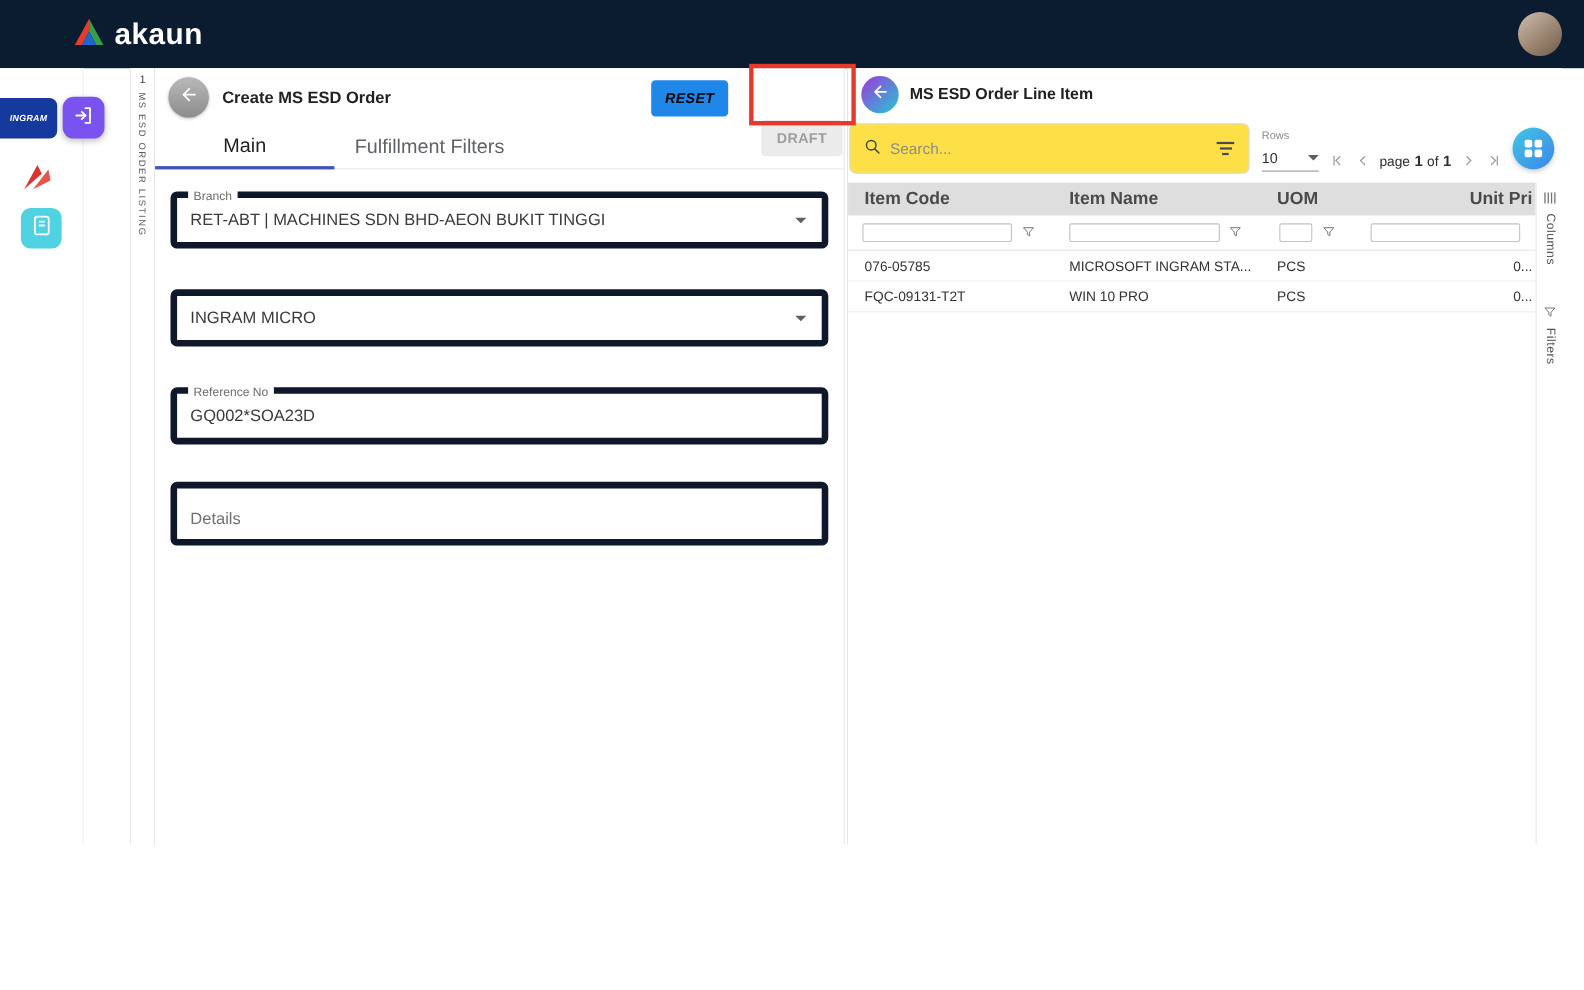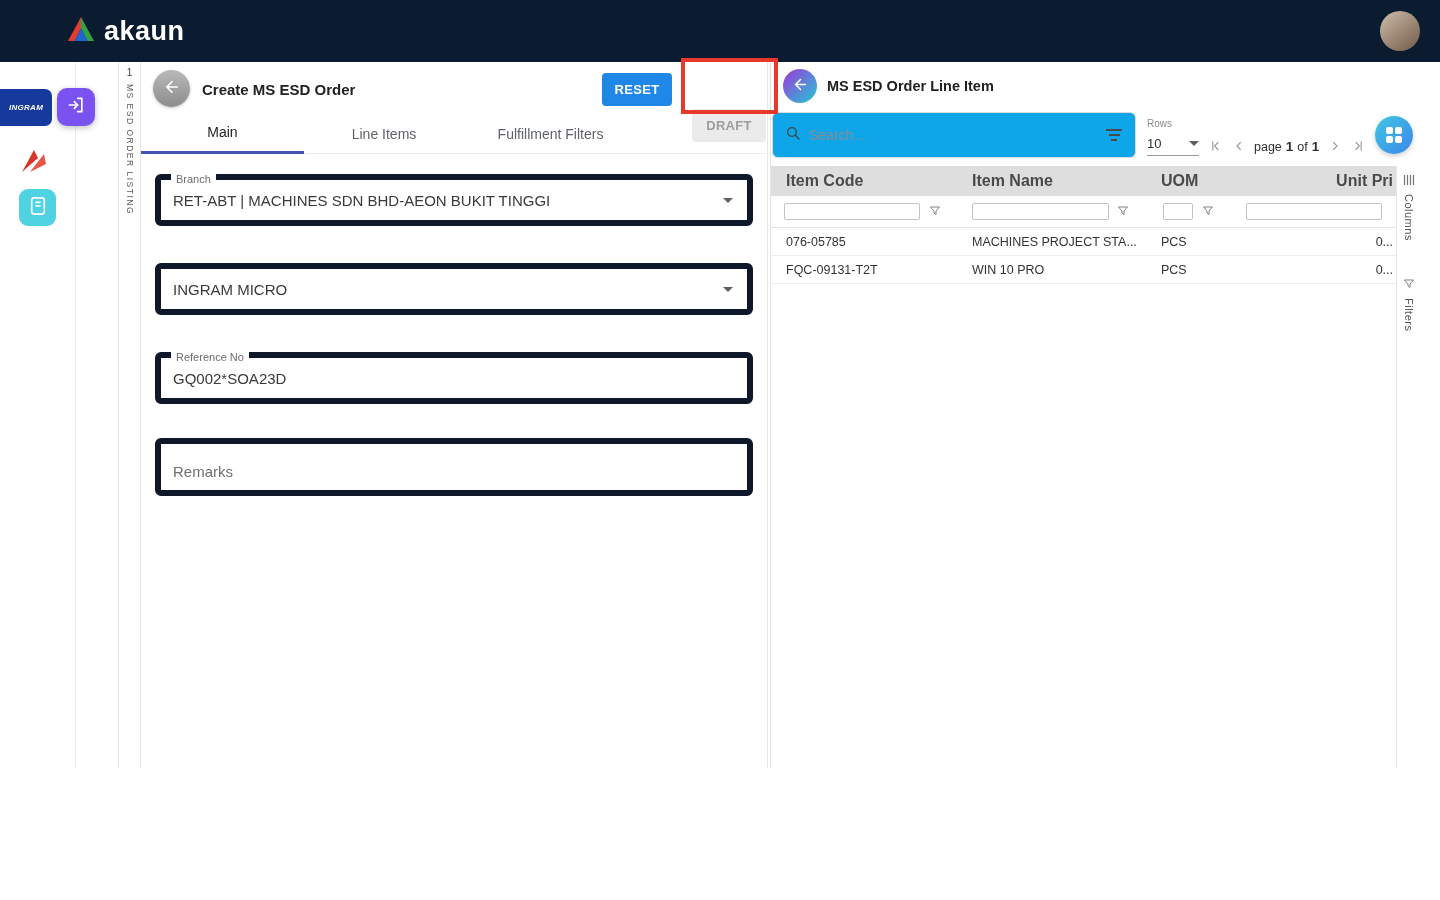--- a/index.html
+++ b/index.html
@@ -34,26 +34,26 @@
   .vstrip-label { position:absolute; top:22px; left:50%; transform:translateX(-50%);
                   writing-mode:vertical-rl; font-size:8.5px; color:#5a5a5a; letter-spacing:1.5px; white-space:nowrap; }
 
   
   .panel-left { position:absolute; left:141px; top:62px; width:627px; height:778px; background:#fff;
                 border-right:1px solid #e8e8e8; border-bottom:1px solid #e8e8e8; }
   .pl-back { position:absolute; left:12px; top:8px; width:37px; height:37px; border-radius:50%;
              background:linear-gradient(180deg,#b9b9b9,#8c8c8c); display:flex; align-items:center; justify-content:center;
              box-shadow:0 1px 3px rgba(0,0,0,.25); }
   .pl-title { position:absolute; left:61px; top:19px; font-size:15px; font-weight:600; color:#212121; }
-  .btn-reset { position:absolute; left:461px; top:11px; width:70px; height:33px; background:#1f87e8; color:#ffffff;
-               border:none; border-radius:4px; font-size:13px; font-weight:700; letter-spacing:.3px; font-family:inherit; }
+  .btn-reset { position:absolute; left:451px; top:11px; width:70px; height:33px; background:#1f87e8; color:#000000;
+               border:none; border-radius:4px; font-size:13px; font-weight:700; letter-spacing:.3px; font-family:inherit;font-style:italic; }
   .btn-draft { position:absolute; left:551px; top:11px; width:74px; height:33px; background:#ebebeb; color:#9d9d9d;
                border:none; border-radius:4px; font-size:13px; font-weight:700; letter-spacing:.3px; font-family:inherit;margin-top:36px; }
   .tabs { position:absolute; left:0; top:51px; width:627px; height:41px; display:flex; border-bottom:1px solid #ececec; }
-  .tab { display:flex; align-items:center; justify-content:center; font-size:14px; color:#5f6368; height:41px; }
+  .tab { display:flex; align-items:center; justify-content:center; font-size:18px; color:#5f6368; height:41px; }
   .tab.active { color:#1f1f1f; border-bottom:3px solid #4453b8; font-weight:500; }
   .tab1 { width:163px; } .tab2 { width:160px; } .tab3 { width:173px; }
 
   .field { position:absolute; left:14px; width:598px; border:6px solid #0f172a; border-radius:6px; background:#fff; }
   .field-label { position:absolute; left:10px; top:-7px; background:#fff; padding:0 5px; font-size:11px; color:#6d6d6d; }
   .field-value { position:absolute; left:12px; top:50%; transform:translateY(-50%); font-size:15px; color:#3a3a3a; white-space:nowrap; }
   .caret { position:absolute; right:14px; top:50%; margin-top:-2px; width:0; height:0;
            border-left:5px solid transparent; border-right:5px solid transparent; border-top:5px solid #5f5f5f; }
   .f-branch { top:112px; height:52px; }
   .f-company { top:201px; height:52px; }
@@ -61,21 +61,21 @@
   .f-remarks { top:376px; height:58px; }
   .remarks-text { position:absolute; left:12px; top:19px; font-size:15px; color:#6f6f6f; }
 
   
   .panel-right { position:absolute; left:770px; top:62px; width:650px; height:718px; background:#fff;
                  border-left:1px solid #e5e5e5; border-bottom:1px solid #e5e5e5; }
   .pr-back { position:absolute; left:12px; top:7px; width:34px; height:34px; border-radius:50%;
              background:linear-gradient(135deg,#9a3ed6 5%,#27c2d8 95%); display:flex; align-items:center; justify-content:center; }
   .pr-title { position:absolute; left:56px; top:16px; font-size:14.5px; font-weight:600; color:#212121; }
   .search-box { position:absolute; left:1px; top:50px; width:364px; height:46px; border:1px solid #dadada; border-radius:6px;
-                display:flex; align-items:center; padding:17px 12px; gap:8px; background:#0ea5e9; }
+                display:flex; align-items:center; padding:17px 12px; gap:8px; background:#fde047; }
   .search-input { flex:1; border:none; outline:none; font-size:14px; color:#444; font-family:inherit; background:transparent; }
   .search-input::placeholder { color:#8c8c8c; }
   .filter-list-icon { display:flex; flex-direction:column; gap:3px; align-items:center; width:18px; }
   .filter-list-icon span { height:2px; background:#4a4a4a; display:block; }
   .fl1 { width:16px; } .fl2 { width:11px; } .fl3 { width:6px; }
 
   .rows-label { position:absolute; left:376px; top:56px; font-size:10px; color:#8a8a8a; }
   .rows-select { position:absolute; left:376px; top:70px; width:52px; height:24px; border-bottom:1px solid #9a9a9a;
                  font-size:13px; color:#2f2f2f; display:flex; align-items:center; }
   .rows-caret { margin-left:auto; width:0; height:0; border-left:5px solid transparent; border-right:5px solid transparent;
@@ -182,42 +182,41 @@
             <path d="M19 12H6M12 5l-7 7 7 7" stroke="#fff" stroke-width="2.2" fill="none" stroke-linecap="round" stroke-linejoin="round"></path>
           </svg>
       </span>
     </div>
     <div class="pl-title">Create MS ESD Order</div>
     <button class="btn-reset">RESET</button>
     <button class="btn-draft">DRAFT</button>
 
     <div class="tabs">
       <div class="tab tab1 active">Main</div>
-      <div class="tab tab2">Line Items</div>
       <div class="tab tab3">Fulfillment Filters</div>
     </div>
 
     <div class="field f-branch">
       <span class="field-label">Branch</span>
       <span class="field-value">RET-ABT | MACHINES SDN BHD-AEON BUKIT TINGGI</span>
       <span class="caret"></span>
     </div>
 
     <div class="field f-company">
       <span class="field-value">INGRAM MICRO</span>
       <span class="caret"></span>
     </div>
 
     <div class="field f-ref">
       <span class="field-label">Reference No</span>
       <span class="field-value">GQ002*SOA23D</span>
     </div>
 
     <div class="field f-remarks">
-      <span class="remarks-text">Remarks</span>
+      <span class="remarks-text">Details</span>
     </div>
   </div>
 
   <div class="panel-right">
     <div class="pr-back">
       <span>
         <svg width="17" height="17" viewBox="0 0 24 24">
             <path d="M19 12H6M12 5l-7 7 7 7" stroke="#fff" stroke-width="2.2" fill="none" stroke-linecap="round" stroke-linejoin="round"></path>
           </svg>
       </span>
@@ -308,21 +307,21 @@
         <input class="flt-input fi-3" style="">
         <button class="flt-funnel fn-3">
           <svg width="12" height="12" viewBox="0 0 24 24">
               <path d="M3 4h18l-7 8v7l-4-3v-4L3 4z" fill="none" stroke="#757575" stroke-width="1.8" stroke-linejoin="round"></path>
             </svg>
         </button>
         <input class="flt-input fi-4" style="">
       </div>
       <div class="t-row">
         <div class="td td-code">076-05785</div>
-        <div class="td td-name">MACHINES PROJECT STA...</div>
+        <div class="td td-name">MICROSOFT INGRAM STA...</div>
         <div class="td td-uom">PCS</div>
         <div class="td td-price">0...</div>
       </div>
       <div class="t-row">
         <div class="td td-code">FQC-09131-T2T</div>
         <div class="td td-name">WIN 10 PRO</div>
         <div class="td td-uom">PCS</div>
         <div class="td td-price">0...</div>
       </div>
     </div>

